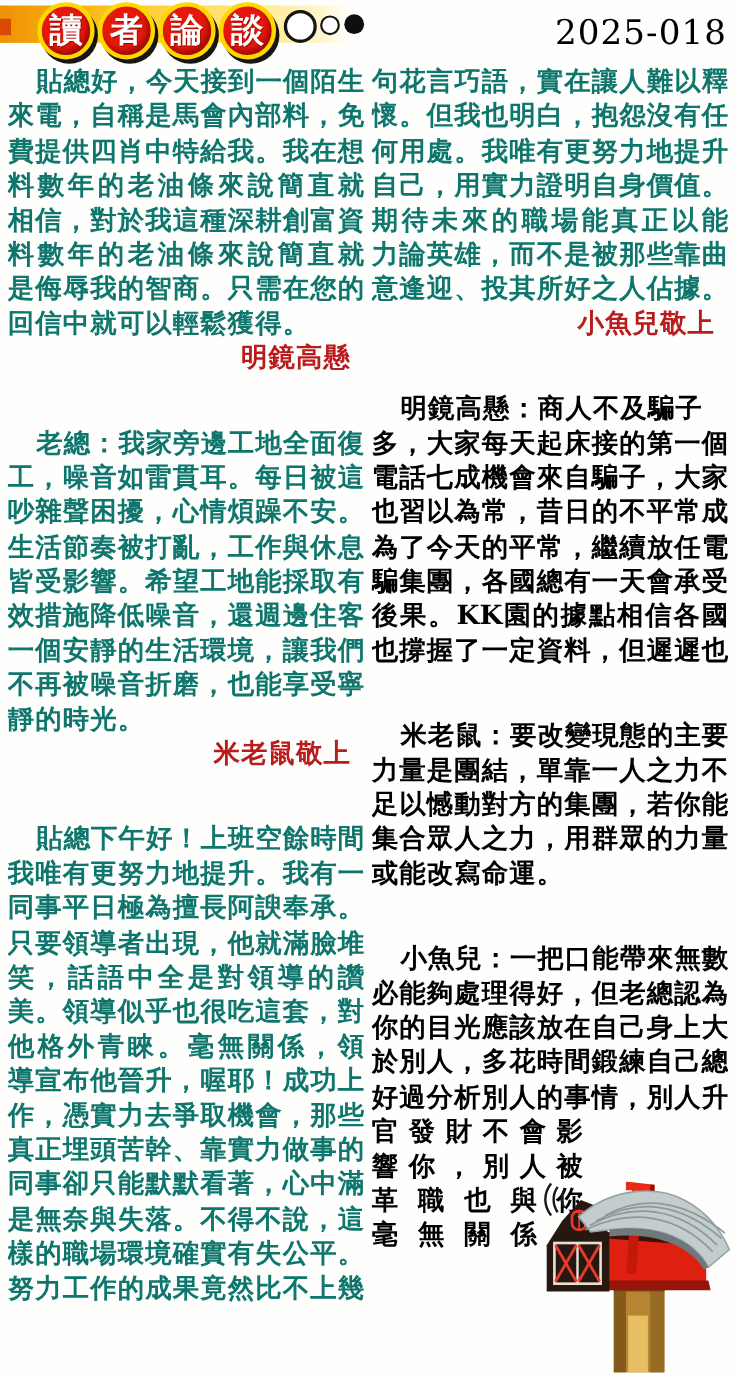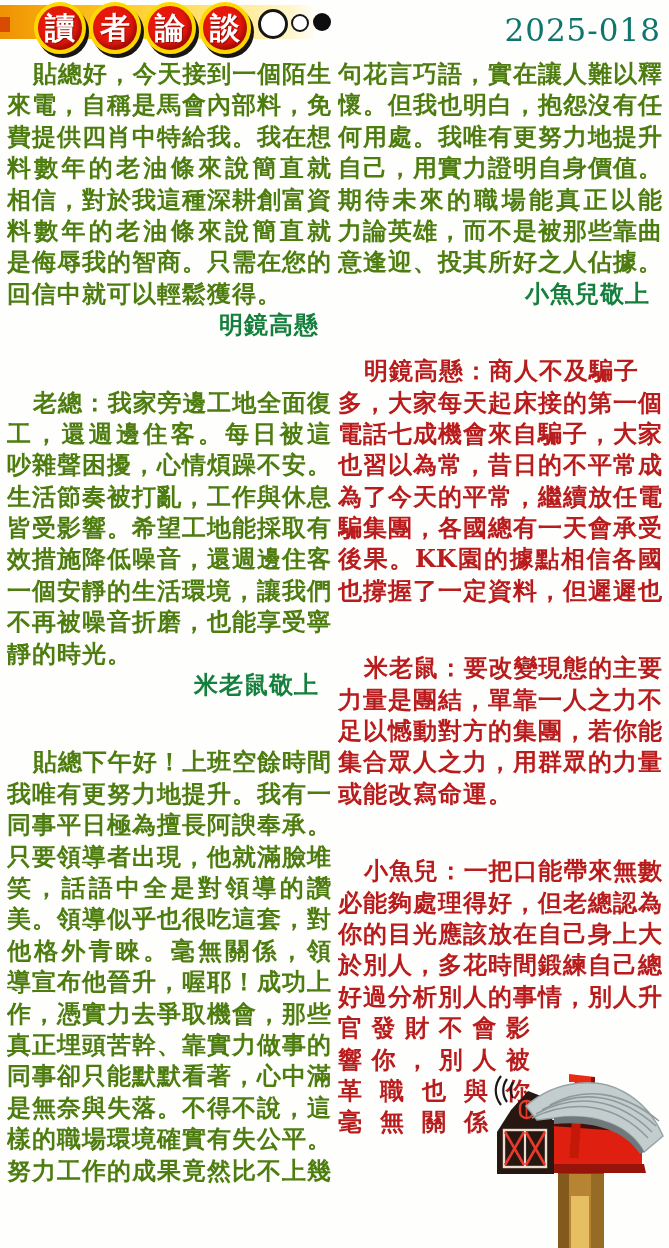--- a/index.html
+++ b/index.html
@@ -10,34 +10,34 @@
           background:linear-gradient(90deg,#ef9104 0%,#f9b511 22%,#ffd23a 45%,#ffe782 70%,#fff6cf 92%,#ffffff 100%);}
   .banner-notch{position:absolute;left:0;top:17px;width:10px;height:15px;background:#d94a02;}
   .logo{position:absolute;left:34px;top:2px;display:flex;gap:3px;}
   .logo-circle{position:relative;width:44px;height:44px;border-radius:50%;background:#e6180b;
                border:4px solid #ffd800;box-shadow:3px 4px 0 rgba(12,10,8,.95),inset -3px -4px 5px rgba(110,0,0,.55);
                display:flex;align-items:center;justify-content:center;}
   .logo-char{color:#ffffff;font-size:30px;font-weight:bold;line-height:1;text-shadow:1px 1px 0 #9c0b00;}
   .deco-ring-lg{position:absolute;left:258px;top:9px;width:24px;height:24px;border:3px solid #161616;border-radius:50%;background:#fff;}
   .deco-ring-sm{position:absolute;left:291px;top:14px;width:14px;height:14px;border:2.5px solid #161616;border-radius:50%;background:#fff;}
   .deco-dot{position:absolute;left:313px;top:13px;width:18px;height:18px;border-radius:50%;background:#0e0e0e;}
-  .issue{position:absolute;right:8px;top:12px;font-size:31px;letter-spacing:1px;color:#0f766e;font-weight:500;text-align:right;}
+  .issue{position:absolute;right:8px;top:12px;font-size:31px;letter-spacing:1px;color:#000000;font-weight:500;text-align:right;}
   
   .col{position:absolute;top:58px;width:324px;}
   .col-left{left:7px;}
   .col-right{left:338px;}
   .block + .block{margin-top:46px;}
   .ln{font-size:24px;line-height:31.4px;height:31.4px;letter-spacing:1px;font-weight:bold;overflow:hidden;}
   .jl{text-align:justify;text-align-last:justify;-moz-text-align-last:justify;text-justify:inter-character;letter-spacing:0;}
   .ind .ln:first-child{text-indent:26px;}
   .sig{text-align:right;padding-right:12px;}
   .narrow{width:192px;}
-  .red .ln{color:#4d7c0f;}
-  .red .sig{color:#15803d;}
-  .dark .ln{color:#b91c1c;}
+  .red .ln{color:#0f766e;}
+  .red .sig{color:#b91c1c;}
+  .dark .ln{color:#000000;}
   
   .mailbox{position:absolute;left:492px;top:1074px;width:174px;height:174px;}
 </style>
 </head>
 <body>
 
 <div class="page">
 
   <div class="banner"></div>
   <div class="banner-notch"></div>
@@ -70,21 +70,21 @@
         <div class="ln jl">費提供四肖中特給我。我在想</div>
         <div class="ln jl">料數年的老油條來說簡直就</div>
         <div class="ln jl">相信，對於我這種深耕創富資</div>
         <div class="ln jl">料數年的老油條來說簡直就</div>
         <div class="ln jl">是侮辱我的智商。只需在您的</div>
         <div class="ln">回信中就可以輕鬆獲得。</div>
         <div class="ln sig">明鏡高懸</div>
       </div>
       <div class="block red ind">
         <div class="ln jl">老總：我家旁邊工地全面復</div>
-        <div class="ln jl">工，還週邊住客。每日被這</div>
+        <div class="ln jl">工，噪音如雷貫耳。每日被這</div>
         <div class="ln jl">吵雜聲困擾，心情煩躁不安。</div>
         <div class="ln jl">生活節奏被打亂，工作與休息</div>
         <div class="ln jl">皆受影響。希望工地能採取有</div>
         <div class="ln jl">效措施降低噪音，還週邊住客</div>
         <div class="ln jl">一個安靜的生活環境，讓我們</div>
         <div class="ln jl">不再被噪音折磨，也能享受寧</div>
         <div class="ln">靜的時光。</div>
         <div class="ln sig">米老鼠敬上</div>
       </div>
       <div class="block red ind">

